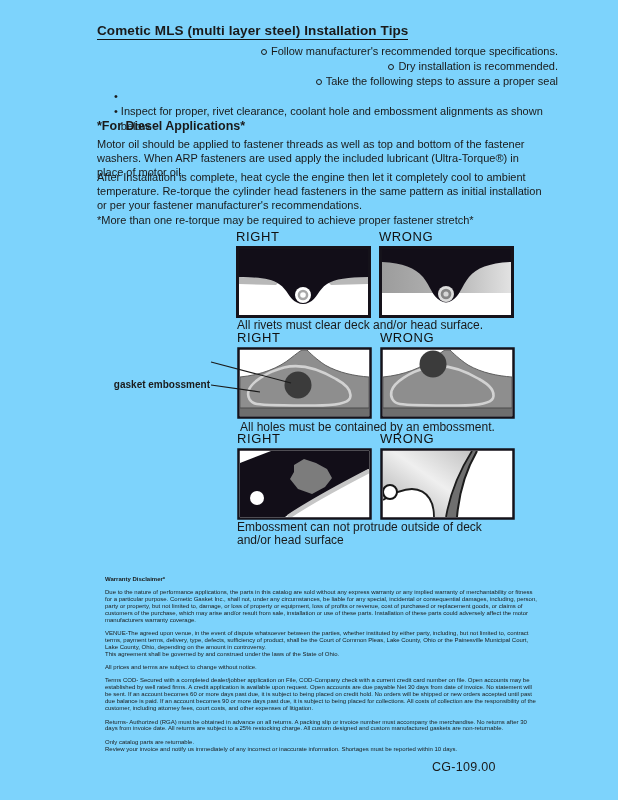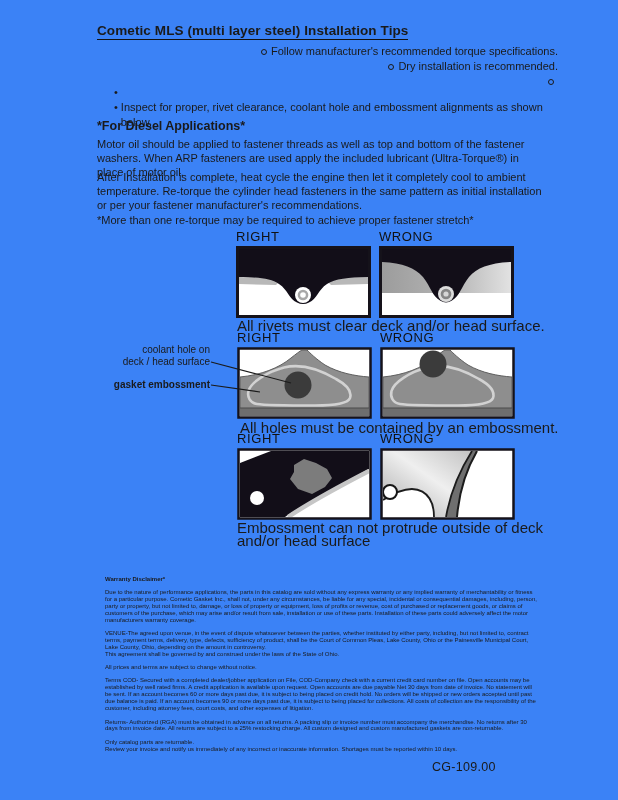--- a/index.html
+++ b/index.html
@@ -1,30 +1,30 @@
 <!DOCTYPE html>
 <html><head>
 <meta charset="utf-8">
 <style>
   html,body{margin:0;padding:0;background:#fff;}
-  .page{position:relative;width:618px;height:800px;background:#3b82f6;overflow:hidden;
+  .page{position:relative;width:618px;height:800px;background:#7dd3fc;overflow:hidden;
         font-family:"Liberation Sans","DejaVu Sans",sans-serif;color:#1a1a1a;}
   .abs{position:absolute;}
   .title{font-size:13.5px;font-weight:bold;border-bottom:1.6px solid #111;padding-bottom:1px;
          letter-spacing:.1px;display:inline-block;}
   .bullets{left:88px;top:44px;width:470px;font-size:11px;}
   .b-row{display:flex;align-items:flex-start;line-height:15px;justify-content:flex-end;}
   .b-marker{flex:0 0 auto;width:4px;height:4px;border:1.2px solid #1a1a1a;border-radius:50%;
             margin:5px 4px 0 0;}
   .sb-row{display:flex;align-items:flex-start;line-height:15px;margin-left:26px;}
   .sb-marker{flex:0 0 auto;font-size:11px;margin-right:3px;}
   .h2{font-size:12.5px;font-weight:bold;}
   .para{font-size:11px;line-height:14px;width:446px;}
   .dlabel{width:135px;font-size:13px;letter-spacing:.6px;color:#111;}
-  .caption{font-size:15px;line-height:13px;white-space:pre-line;}
+  .caption{font-size:12px;line-height:13px;white-space:pre-line;}
   .side-label{width:112px;text-align:right;font-size:10px;line-height:11.5px;white-space:pre-line;}
   .legal{left:105px;top:576px;width:434px;font-size:6px;line-height:6.9px;}
   .legal h3{margin:0 0 6px 0;font-size:6px;font-weight:bold;}
   .legal p{margin:0 0 6.5px 0;white-space:pre-line;}
   .footer{font-size:12.5px;letter-spacing:.3px;}
   svg{display:block;}
 </style>
 </head>
 <body>
 
@@ -38,20 +38,21 @@
     <div class="b-row">
       <span class="b-marker"></span>
       <span>Follow manufacturer's recommended torque specifications.</span>
     </div>
     <div class="b-row">
       <span class="b-marker"></span>
       <span>Dry installation is recommended.</span>
     </div>
     <div class="b-row">
       <span class="b-marker"></span>
+      <span>Take the following steps to assure a proper seal</span>
     </div>
     <div class="sb-row">
       <span class="sb-marker">•</span>
     </div>
     <div class="sb-row">
       <span class="sb-marker">•</span>
       <span>Inspect for proper, rivet clearance, coolant hole and embossment alignments as shown below.</span>
     </div>
   </div>
 
@@ -102,22 +103,20 @@
         <circle cx="67" cy="48" r="2.6" fill="#d5d5d5"></circle>
       </g>
     </svg>
   </div>
 
   <div class="abs caption" style="left:237px;top:319px;">All rivets must clear deck and/or head surface.</div>
 
   <div class="abs dlabel" style="left:237px;top:330px;">RIGHT</div>
   <div class="abs dlabel" style="left:380px;top:330px;">WRONG</div>
 
-  <div class="abs side-label" style="left:98px;top:344px;">coolant hole on
-deck / head surface</div>
   <div class="abs side-label" style="left:98px;top:379px;font-weight:bold;">gasket embossment</div>
 
   <div class="abs" style="left:237px;top:347px;">
     <svg width="135" height="72" viewBox="0 0 135 72">
       <clipPath id="cC">
           <rect x="3" y="3" width="129" height="66"></rect>
         </clipPath>
       <rect x="1.5" y="1.5" width="132" height="69" fill="#fff" stroke="#15121a" stroke-width="2.5"></rect>
       <g clip-path="url(#cC)">
         <path d="M3,30 C24,28 42,21 54,11 C59,7 63,4 65,3 H70 C73,6 79,12 88,18 C102,26 118,29 132,30 V69 H3 Z" fill="#8e8e8e" stroke="#5f5f5f" stroke-width="1"></path>

